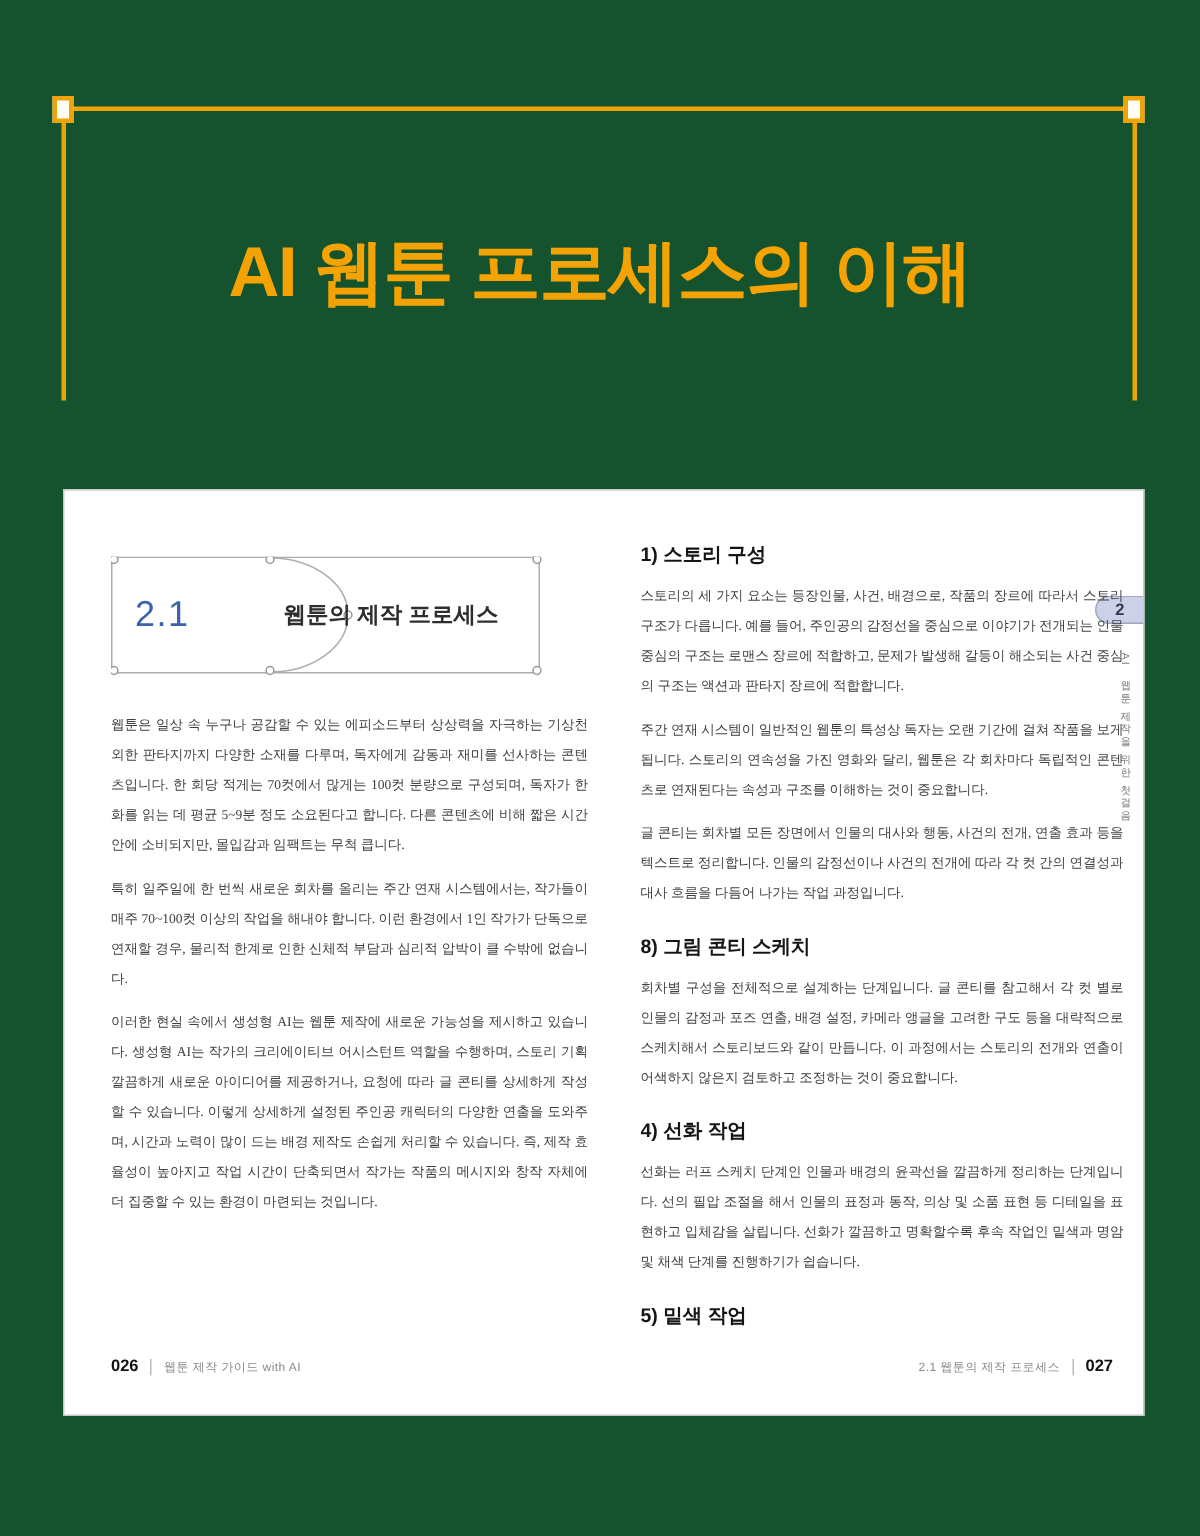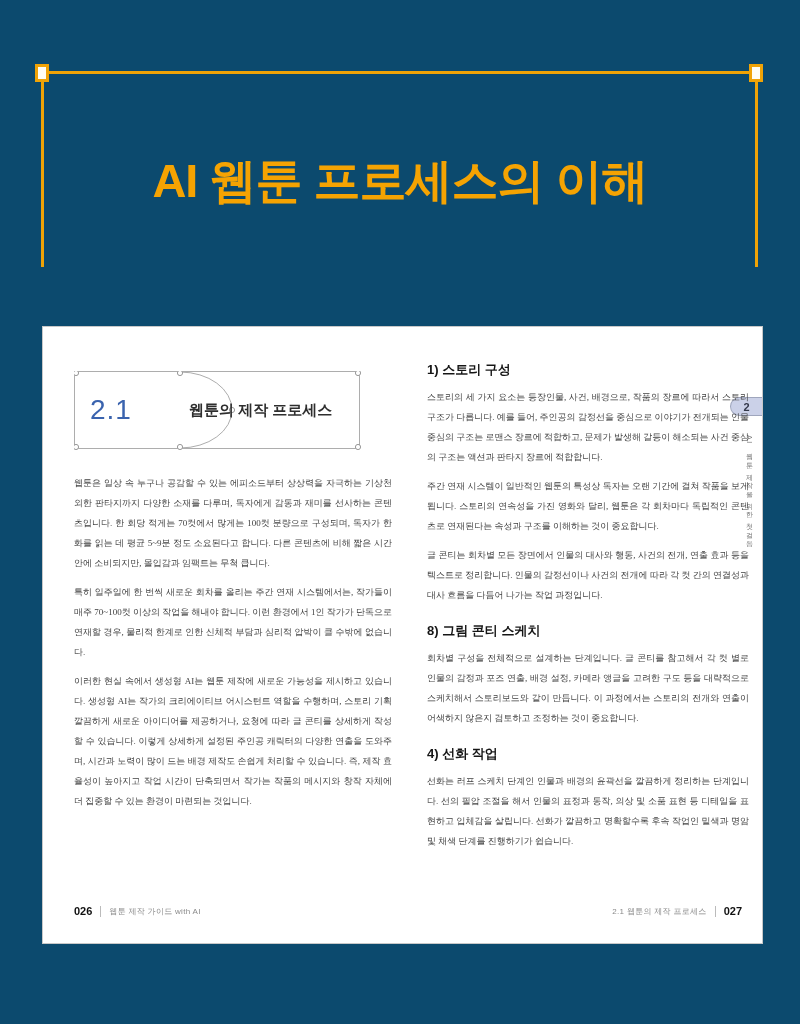--- a/index.html
+++ b/index.html
@@ -1,16 +1,16 @@
 <!DOCTYPE html>
 <html><head>
 <meta charset="utf-8">
 <style>
   html,body{margin:0;padding:0;}
-  .canvas{position:relative;width:800px;height:1024px;background:#0c4a6e;overflow:hidden;
+  .canvas{position:relative;width:800px;height:1024px;background:#14532d;overflow:hidden;
           font-family:"Liberation Sans",sans-serif;}
   
   .frame-top{position:absolute;left:48px;top:71px;width:702px;height:3px;background:#F0A306;}
   .frame-square{position:absolute;width:8px;height:12px;background:#FFFDF4;border:3px solid #F0A306;}
   .frame-square.left{left:35px;top:64px;}
   .frame-square.right{left:749px;top:64px;}
   .frame-vline{position:absolute;width:3px;height:185px;top:82px;background:#F0A306;}
   .frame-vline.left{left:41px;}
   .frame-vline.right{left:755px;}
   
@@ -25,21 +25,21 @@
                display:flex;align-items:center;justify-content:center;
                font-size:11px;font-weight:700;color:#33384a;box-sizing:border-box;}
   .chapter-tab-label{position:absolute;right:8px;top:108px;height:150px;writing-mode:vertical-rl;
                      font-size:7px;letter-spacing:1.5px;color:#777;overflow:hidden;}
   
   .col-left{position:absolute;left:31px;top:44px;width:318px;height:545px;overflow:hidden;}
   .col-right{position:absolute;left:384px;top:30px;width:322px;height:568px;overflow:hidden;}
   
   .section-box{position:relative;width:284px;height:76px;border:1px solid #ADADAD;margin:0 0 24px 0;}
   .sec-num{position:absolute;left:15px;top:50%;transform:translateY(-50%);
-           font-size:28px;font-weight:300;color:#3A63AE;letter-spacing:1px;}
+           font-size:24px;font-weight:300;color:#3A63AE;letter-spacing:1px;}
   .sec-deco{position:absolute;left:0;top:0;overflow:visible;}
   .sec-title{position:absolute;left:114px;top:50%;transform:translateY(-50%);
              font-size:15px;font-weight:700;color:#2e2e2e;white-space:nowrap;}
   
   .para{margin:0 0 9px 0;font-family:"Liberation Serif",serif;font-size:9px;line-height:20px;
         color:#3f3f3f;text-align:justify;}
   .num-heading{margin:17px 0 8px 0;font-size:13px;font-weight:700;color:#151515;}
   .num-heading.first{margin-top:4px;}
   
   .footer{position:absolute;bottom:26px;display:flex;align-items:center;}
@@ -99,20 +99,21 @@
       <p class="para">주간 연재 시스템이 일반적인 웹툰의 특성상 독자는 오랜 기간에 걸쳐 작품을 보게 됩니다. 스토리의 연속성을 가진 영화와 달리, 웹툰은 각 회차마다 독립적인 콘텐츠로 연재된다는 속성과 구조를 이해하는 것이 중요합니다.</p>
 
       <p class="para">글 콘티는 회차별 모든 장면에서 인물의 대사와 행동, 사건의 전개, 연출 효과 등을 텍스트로 정리합니다. 인물의 감정선이나 사건의 전개에 따라 각 컷 간의 연결성과 대사 흐름을 다듬어 나가는 작업 과정입니다.</p>
 
       <div class="num-heading">8) 그림 콘티 스케치</div>
       <p class="para">회차별 구성을 전체적으로 설계하는 단계입니다. 글 콘티를 참고해서 각 컷 별로 인물의 감정과 포즈 연출, 배경 설정, 카메라 앵글을 고려한 구도 등을 대략적으로 스케치해서 스토리보드와 같이 만듭니다. 이 과정에서는 스토리의 전개와 연출이 어색하지 않은지 검토하고 조정하는 것이 중요합니다.</p>
 
       <div class="num-heading">4) 선화 작업</div>
       <p class="para">선화는 러프 스케치 단계인 인물과 배경의 윤곽선을 깔끔하게 정리하는 단계입니다. 선의 필압 조절을 해서 인물의 표정과 동작, 의상 및 소품 표현 등 디테일을 표현하고 입체감을 살립니다. 선화가 깔끔하고 명확할수록 후속 작업인 밑색과 명암 및 채색 단계를 진행하기가 쉽습니다.</p>
 
+      <div class="num-heading">5) 밑색 작업</div>
 
     </div>
 
     <div class="footer left">
       <span class="pagenum">026</span>
       <span class="divider"></span>
       <span class="booktext">웹툰 제작 가이드 with AI</span>
     </div>
     <div class="footer right">
       <span class="booktext">2.1 웹툰의 제작 프로세스</span>

